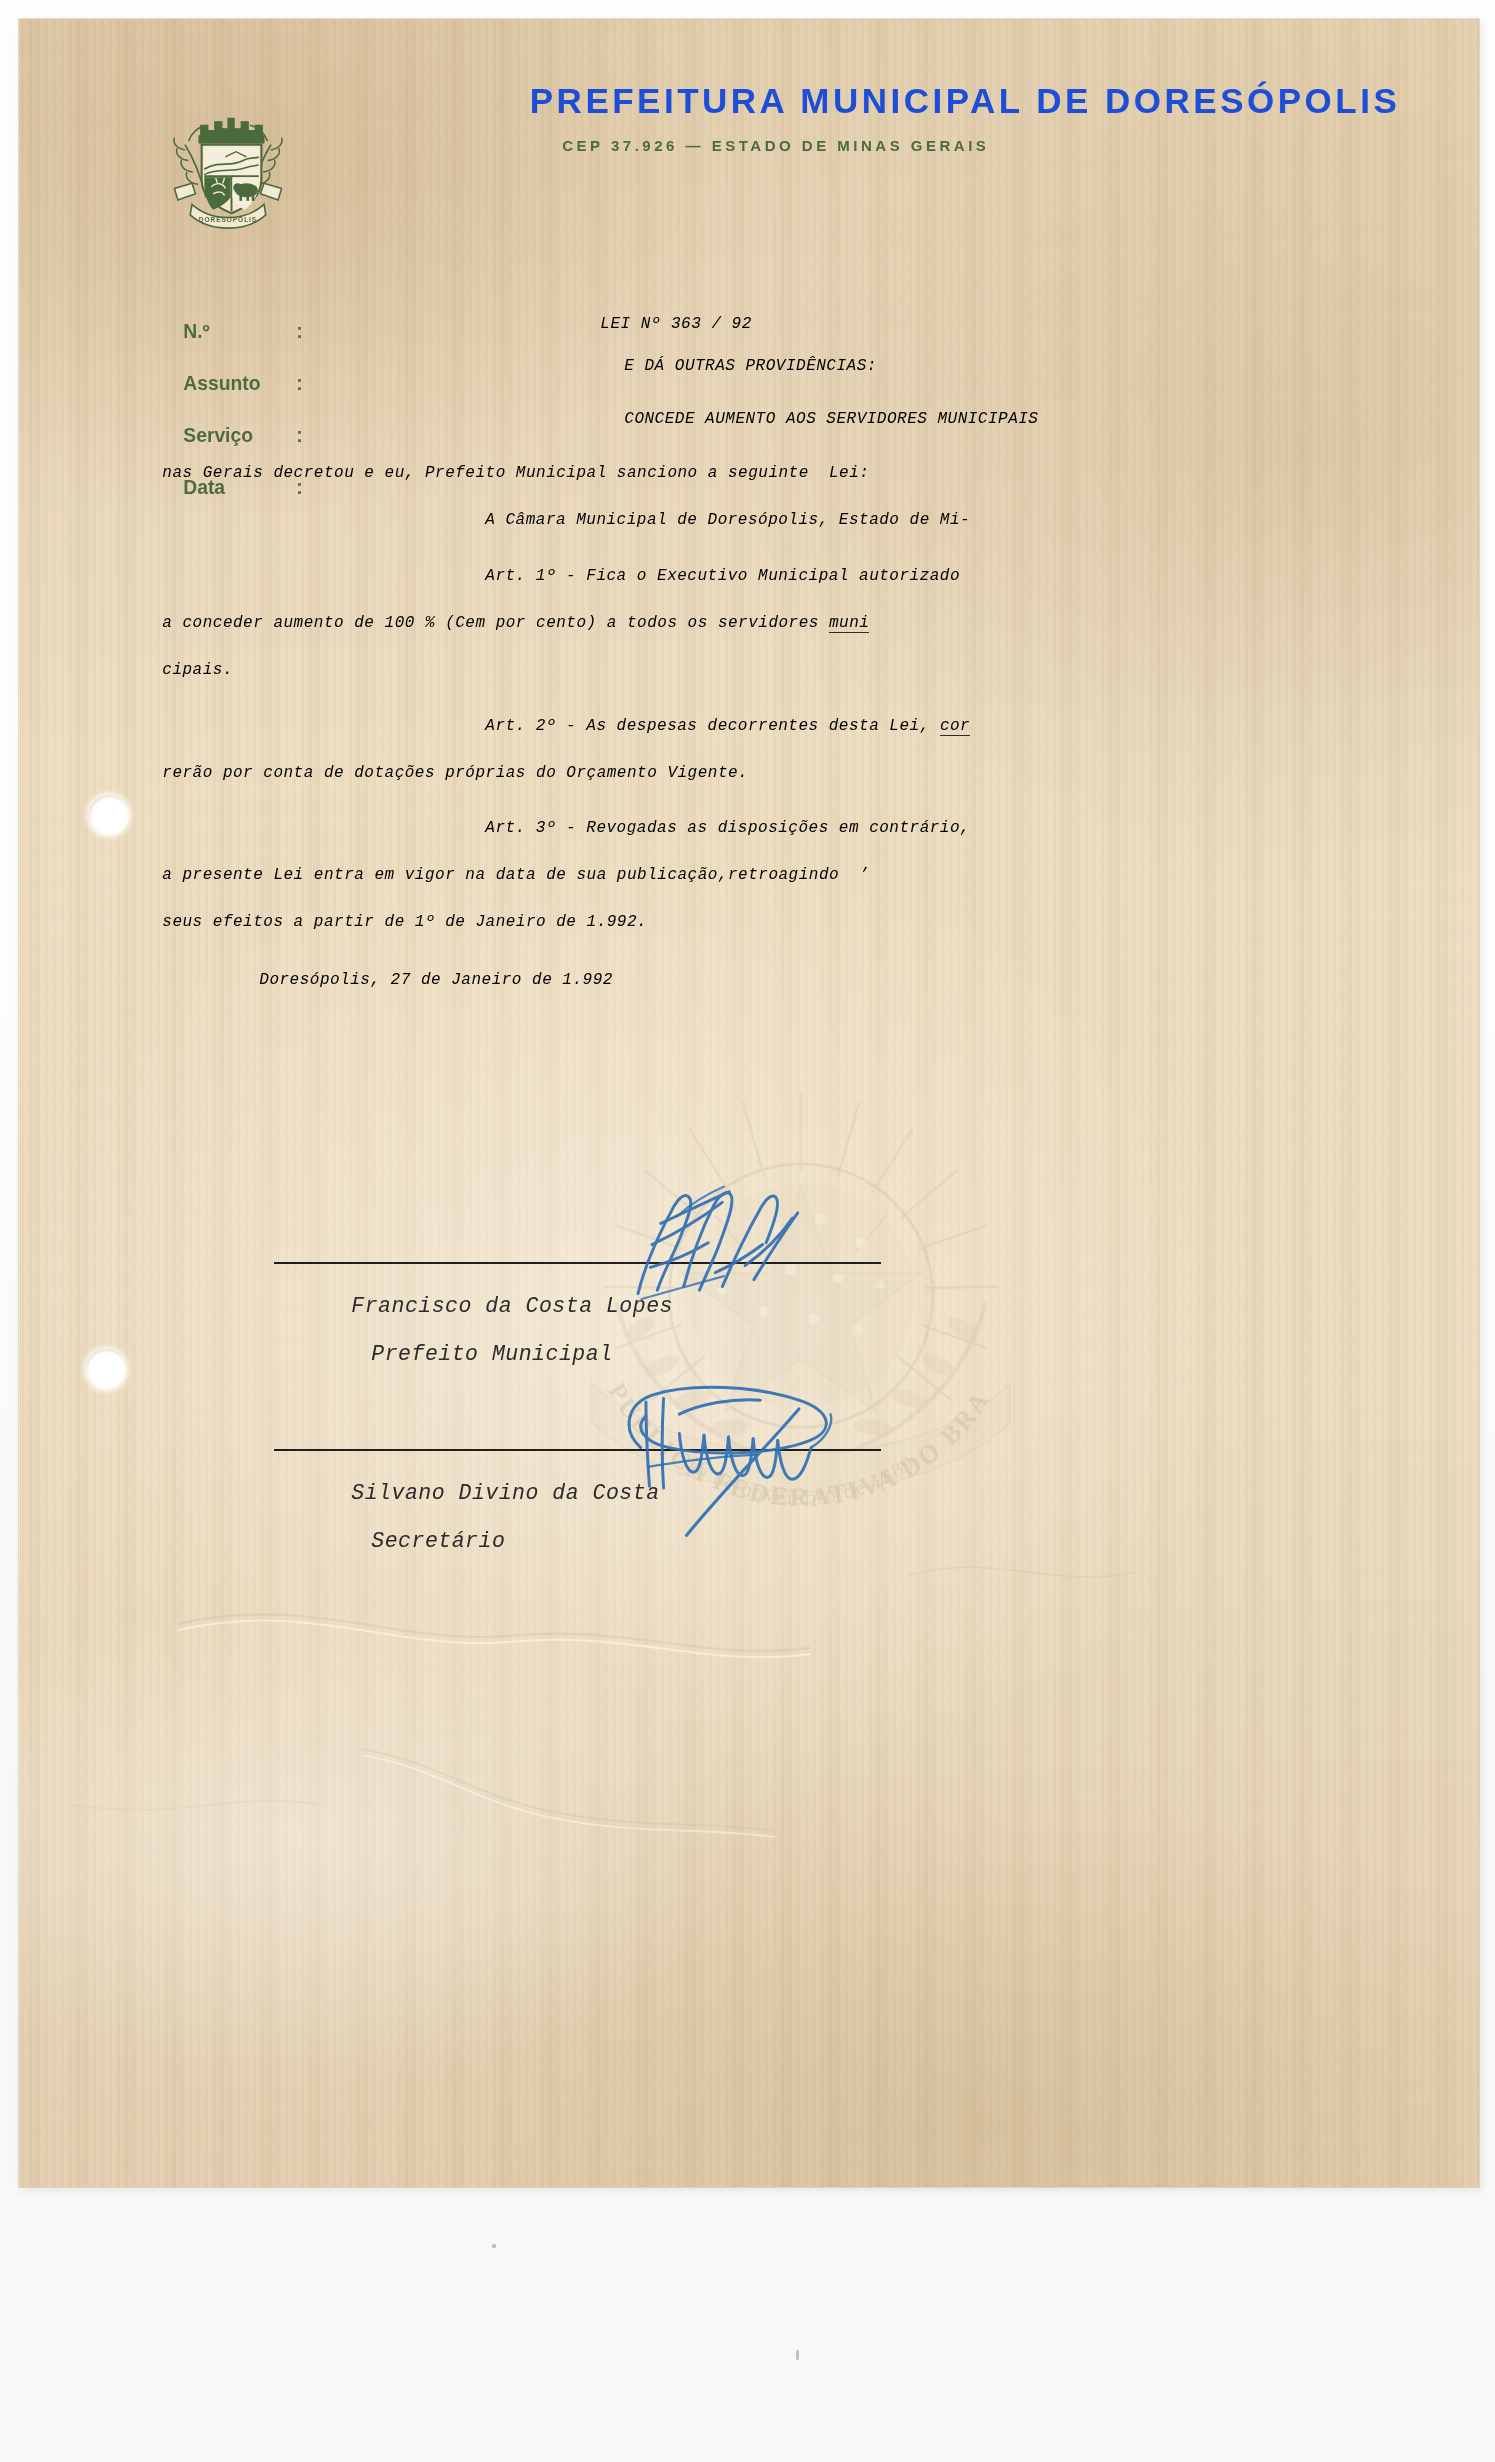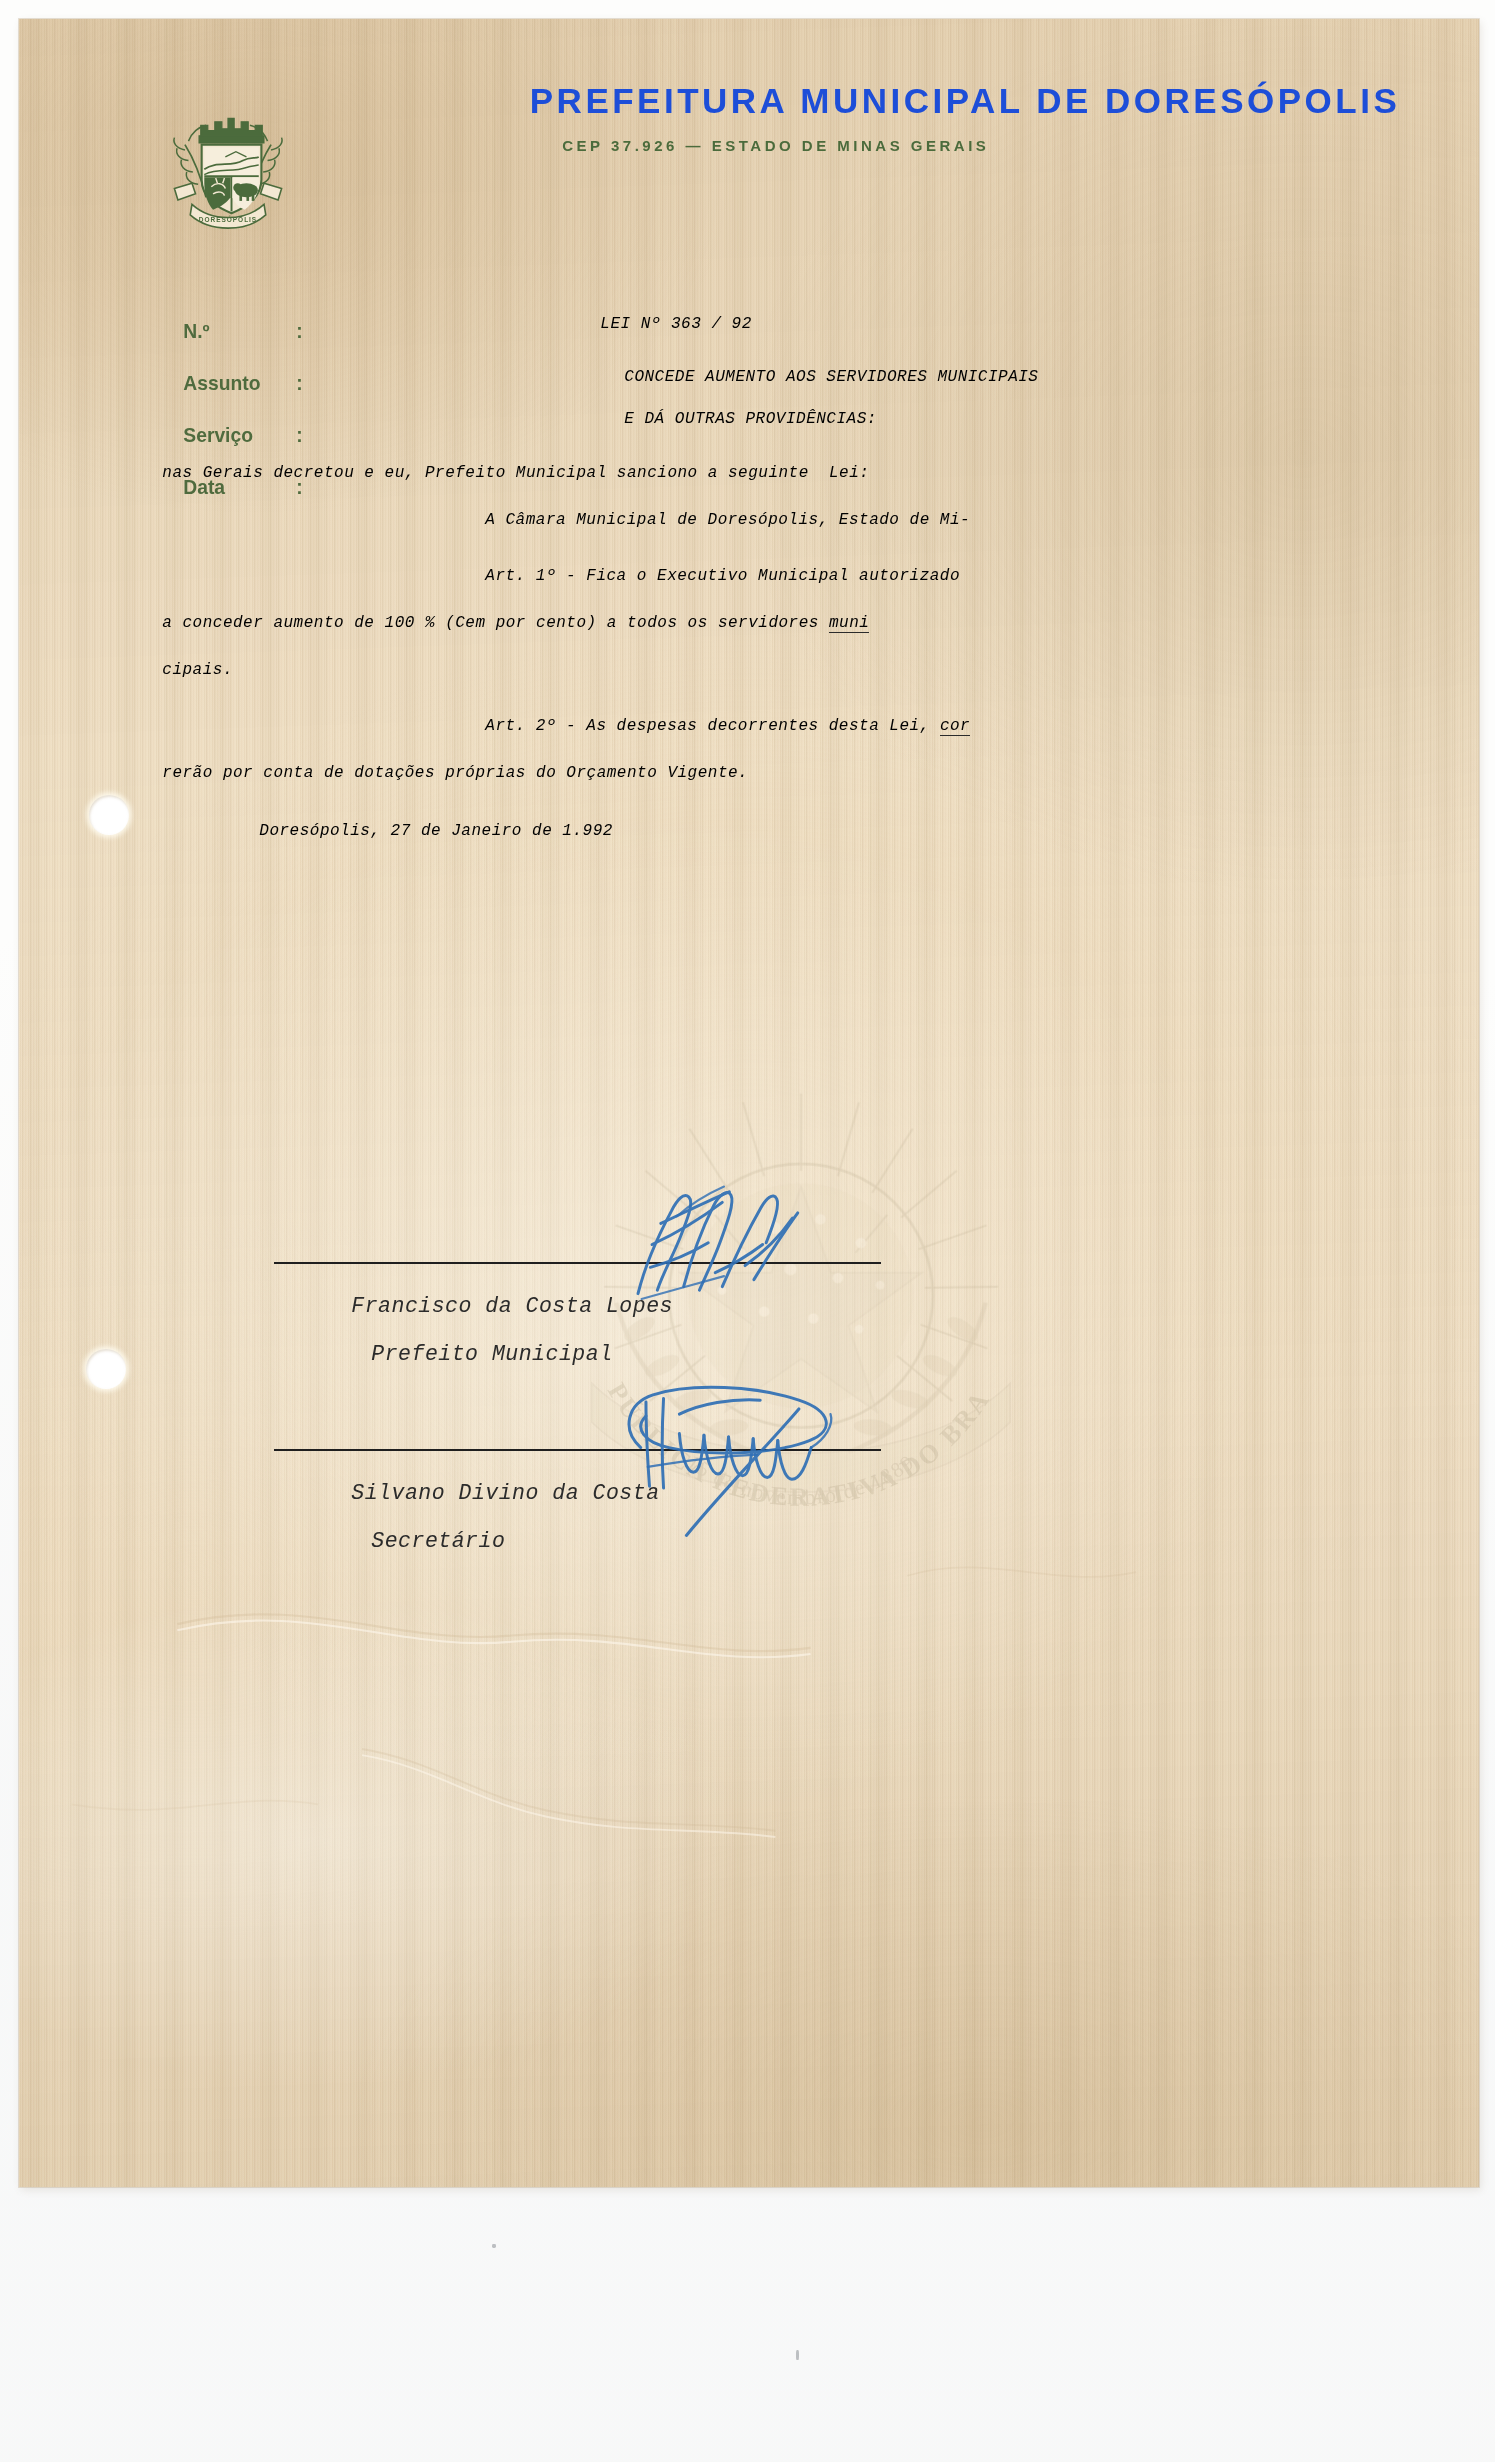--- a/index.html
+++ b/index.html
@@ -418,39 +418,44 @@
       <span class="flabel">Data</span>
       <span class="fcolon">:</span>
       <span class="fvalue"></span>
     </div>
   </div>
 
   <div id="typed-body">
 
     <div class="tline" id="law-number">LEI Nº 363 / 92</div>
 
+    <div class="tline" id="summary-l2">E DÁ OUTRAS PROVIDÊNCIAS:</div>
     <div class="tline" id="summary-l1">CONCEDE AUMENTO AOS SERVIDORES MUNICIPAIS</div>
-    <div class="tline" id="summary-l2">E DÁ OUTRAS PROVIDÊNCIAS:</div>
 
     <div class="para" id="preamble">
       <div class="tline">nas Gerais decretou e eu, Prefeito Municipal sanciono a seguinte  Lei:</div>
       <div class="tline"><span class="indent"></span><span>A Câmara Municipal de Doresópolis, Estado de Mi-</span></div>
     </div>
 
     <div class="para" id="article-1">
       <div class="tline"><span class="indent"></span><span>Art. 1º - Fica o Executivo Municipal autorizado</span></div>
       <div class="tline"><span>a conceder aumento de 100 % (Cem por cento) a todos os servidores </span><span class="hyph-u">muni</span></div>
       <div class="tline">cipais.</div>
     </div>
 
     <div class="para" id="article-2">
       <div class="tline"><span class="indent"></span><span>Art. 2º - As despesas decorrentes desta Lei, </span><span class="hyph-u">cor</span></div>
       <div class="tline">rerão por conta de dotações próprias do Orçamento Vigente.</div>
     </div>
 
+    <div class="para" id="article-3">
+      <div class="tline"><span class="indent"></span><span>Art. 3º - Revogadas as disposições em contrário,</span></div>
+      <div class="tline">a presente Lei entra em vigor na data de sua publicação,retroagindo  ’</div>
+      <div class="tline">seus efeitos a partir de 1º de Janeiro de 1.992.</div>
+    </div>
 
     <div id="place-date">Doresópolis, 27 de Janeiro de 1.992</div>
   </div>
 
   <div class="signature-block" id="signature-block-1">
     <div class="sig-rule"></div>
     <div class="sig-name">Francisco da Costa Lopes</div>
     <div class="sig-role">Prefeito Municipal</div>
   </div>
 

